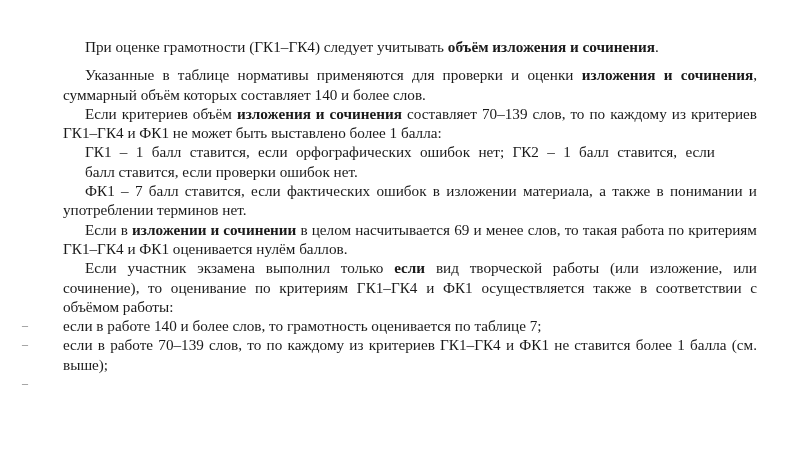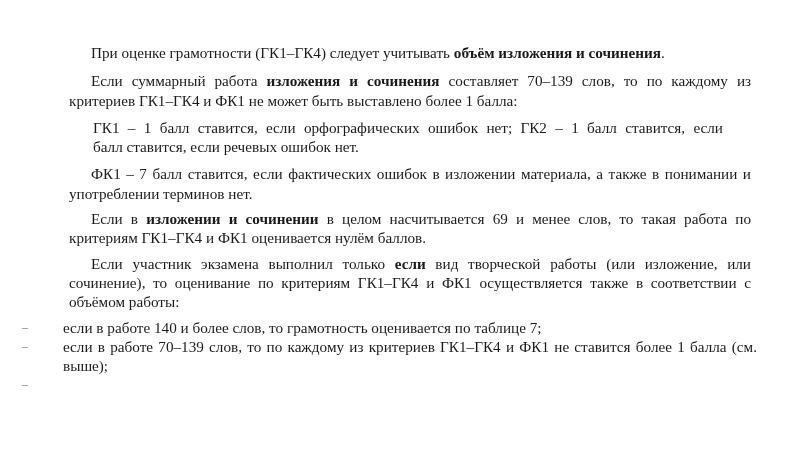--- a/index.html
+++ b/index.html
@@ -17,29 +17,29 @@
     }
     .page {
       position: absolute;
       left: 63px;
       top: 37px;
       width: 694px;
       font-size: 15.2px;
       line-height: 19.3px;
     }
     .p {
-      margin: 6px;
+      margin: 0;
       text-align: justify;
       text-indent: 22px;
     }
     .p.first {
       margin-bottom: 9px;
     }
     .gk-block {
-      margin: 8px;
+      margin: 0;
       padding-left: 22px;
       text-align: justify;
       width: 630px;
     }
     .gk-line {
       display: block;
       text-align: justify;
       text-align-last: justify;
     }
     .gk-line.last {
@@ -68,26 +68,27 @@
       font-size: 12px;
     }
   </style>
 </head>
 <body>
 
 <div class="page">
 
   <p class="p first"><span>При оценке грамотности (ГК1–ГК4) следует учитывать </span><b>объём изложения и сочинения</b><span>.</span></p>
 
+  <p class="p"><span>Указанные в таблице нормативы применяются для проверки и оценки </span><b>изложения и сочинения</b><span>, суммарный объём которых составляет 140 и более слов.</span></p>
 
-  <p class="p"><span>Если суммарный работа </span><b>изложения и сочинения</b><span> составляет 70–139 слов, то по каждому из критериев ГК1–ГК4 и ФК1 не может быть выставлено более 1 балла:</span></p>
+  <p class="p"><span>Если критериев объём </span><b>изложения и сочинения</b><span> составляет 70–139 слов, то по каждому из критериев ГК1–ГК4 и ФК1 не может быть выставлено более 1 балла:</span></p>
 
   <div class="gk-block">
     <span class="gk-line">ГК1 – 1 балл ставится, если орфографических ошибок нет; ГК2 – 1 балл ставится, если</span>
-    <span class="gk-line last">балл ставится, если речевых ошибок нет.</span>
+    <span class="gk-line last">балл ставится, если проверки ошибок нет.</span>
   </div>
 
   <p class="p">ФК1 – 7 балл ставится, если фактических ошибок в изложении материала, а также в понимании и употреблении терминов нет.</p>
 
   <p class="p"><span>Если в </span><b>изложении и сочинении</b><span> в целом насчитывается 69 и менее слов, то такая работа по критериям ГК1–ГК4 и ФК1 оценивается нулём баллов.</span></p>
 
   <p class="p"><span>Если участник экзамена выполнил только </span><b>если</b><span> вид творческой работы (или изложение, или сочинение), то оценивание по критериям ГК1–ГК4 и ФК1 осуществляется также в соответствии с объёмом работы:</span></p>
 
   <ul class="list">
     <li>

